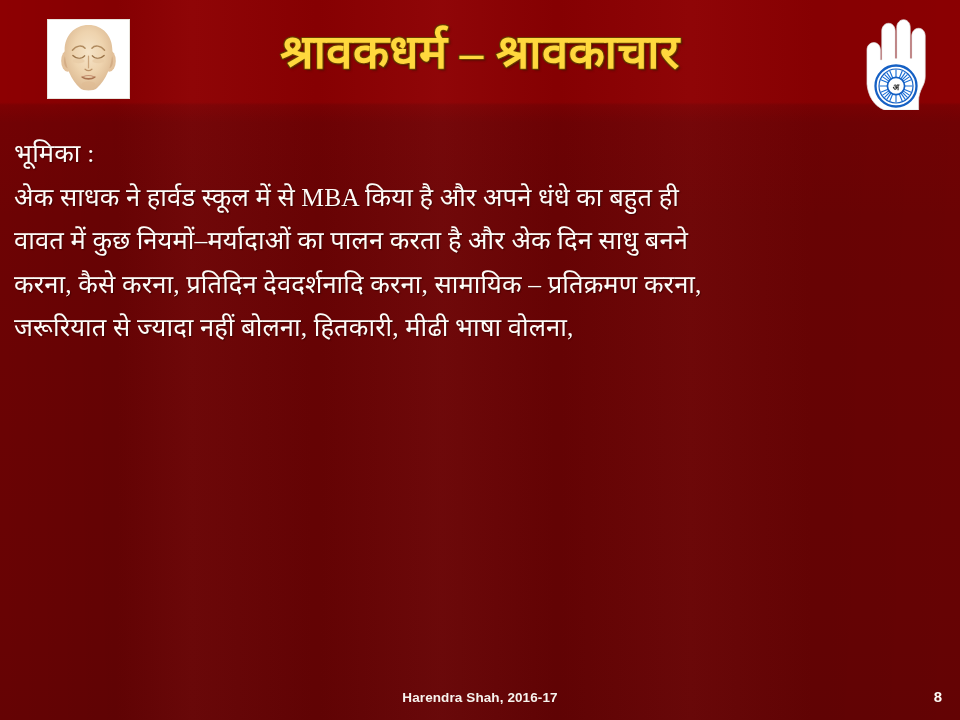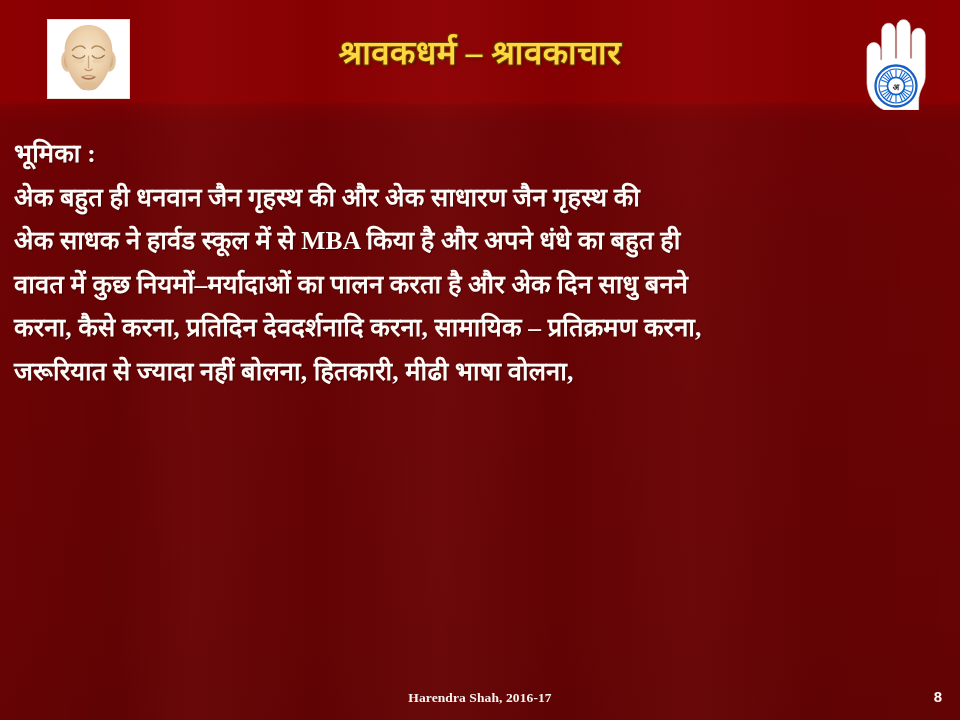--- a/index.html
+++ b/index.html
@@ -57,21 +57,21 @@
     overflow:hidden;
   }
   #monk-image svg { display:block; width:100%; height:100%; }
 
   #slide-title {
     position:absolute;
     left:160px; top:18px;
     width:640px; height:70px;
     display:flex; align-items:center; justify-content:center;
     font-family:"Liberation Serif", serif;
-    font-size:33px;
+    font-size:47px;
     font-weight:700;
     letter-spacing:0.5px;
     color:#ffd83d;
     line-height:1.05;
     white-space:nowrap;
     text-shadow:
       -1px 0 0 #6a3b00,  1px 0 0 #6a3b00,
        0 -1px 0 #6a3b00,  0 1px 0 #6a3b00,
       -1px -1px 0 #5e3300, 1px -1px 0 #5e3300,
       -1px 1px 0 #5e3300,  1px 1px 0 #5e3300,
@@ -93,32 +93,31 @@
   }
   .text-line {
     color:#fdfcf8;
     font-family:"Liberation Serif", serif;
     font-size:25.5px;
     line-height:43.5px;
     height:43.5px;
     white-space:nowrap;
     letter-spacing:0.15px;
     text-shadow:1px 1px 1px rgba(40,0,0,0.55);
-    font-weight:bold;
   }
   .text-line.heading { letter-spacing:0.2px; }
 
   
   #footer { position:absolute; left:0; bottom:0; width:960px; height:36px; }
 
   #footer-credit {
     position:absolute;
     left:0; top:6px; width:960px;
     text-align:center;
-    font-family:Liberation Serif, serif;
+    font-family:Liberation Sans, sans-serif;
     font-size:13.5px;
     font-weight:700;
     color:#f7f3ee;
     letter-spacing:0.1px;
   }
   #page-number {
     position:absolute;
     right:18px; top:4px;
     font-family:"Liberation Sans", sans-serif;
     font-size:15px;
@@ -223,21 +222,20 @@
           <line x1="26.3" y1="81.4" x2="53.7" y2="62.6"></line>
         </g>
         <circle cx="40" cy="72" r="8.6" fill="#ffffff" stroke="#1560c4" stroke-width="1.7"></circle>
         <text x="40" y="76.4" text-anchor="middle" font-family="Liberation Sans, sans-serif" font-size="8.4" font-weight="700" fill="#1a1a1a">अ</text>
       </svg>
     </div>
   </div>
 
   <div id="body-text">
     <div class="text-line heading">भूमिका :</div>
-    <div class="text-line">अेक बहुत ही धनवान जैन गृहस्थ की और अेक साधारण जैन गृहस्थ की</div>
     <div class="text-line">अेक साधक ने हार्वड स्कूल में से MBA किया है और अपने  धंधे का बहुत ही</div>
     <div class="text-line">वावत में कुछ नियमों–मर्यादाओं का पालन करता है और अेक दिन साधु बनने</div>
     <div class="text-line">करना, कैसे करना, प्रतिदिन देवदर्शनादि करना, सामायिक – प्रतिक्रमण करना,</div>
     <div class="text-line">जरूरियात से ज्यादा नहीं बोलना, हितकारी, मीढी भाषा वोलना,</div>
   </div>
 
   <div id="footer">
     <div id="footer-credit">Harendra Shah, 2016-17</div>
     <div id="page-number">8</div>
   </div>

